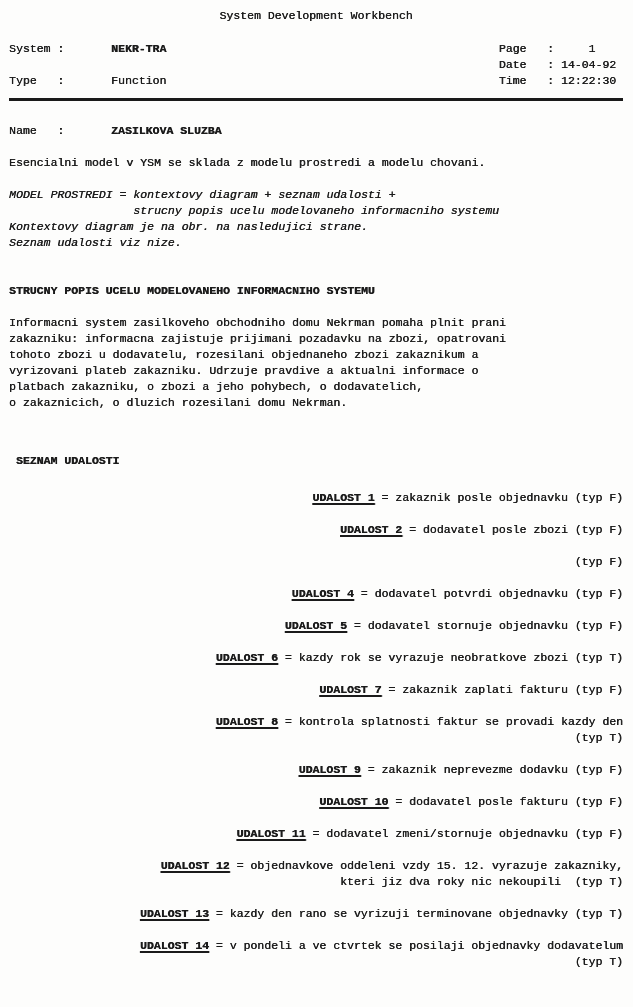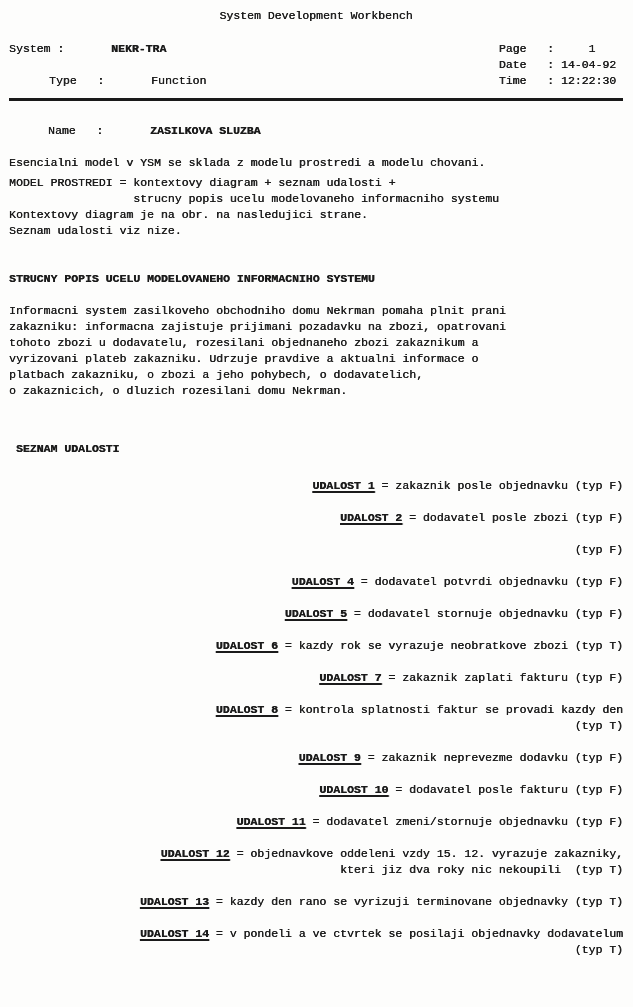--- a/index.html
+++ b/index.html
@@ -7,30 +7,30 @@
     width:633px;height:1007px;box-sizing:border-box;
     background:#fdfdfc;color:#1b1b1b;
     font-family:"Liberation Mono","DejaVu Sans Mono",monospace;
     font-size:11.5px;line-height:16px;
     padding:8px 10px 0 9px;overflow:hidden;
     text-shadow:0.35px 0 0 currentColor;
   }
   .title{text-align:center;margin-bottom:17px;}
   .hdr{display:flex;justify-content:space-between;}
   .row{white-space:pre;}
-  .hdr-left .row + .row{margin-top:16px;margin-left:40px;}
+  .hdr-left .row + .row{margin-top:16px;}
   .lbl{display:inline-block;width:7ch;font-family:Liberation Mono, monospace;}
   .val{margin-left:1ch;padding-left:40px;}
   .meta-val{display:inline-block;width:9ch;margin-left:1ch;white-space:pre;}
   .center{text-align:center;}
   .bold{font-weight:bold;}
   .rule{height:3px;background:#1a1a1a;margin-top:9px;}
-  .name-row{margin-top:22px;margin-left:39px;}
+  .name-row{margin-top:22px;}
   .intro{margin-top:16px;white-space:pre;}
-  .model{margin-top:4px;}
+  .model{margin-top:16px;font-style:italic;}
   .model .line{white-space:pre;}
   .model .line.cont{padding-left:18ch;}
   .section-heading{margin-top:32px;font-weight:bold;white-space:pre;}
   .purpose{margin-top:16px;}
   .purpose .line{white-space:pre;}
   .events-heading{margin-top:42px;padding-left:1ch;font-weight:bold;white-space:pre;font-family:Liberation Mono, monospace;}
   .events{margin-top:21px;text-align:right;}
   .event + .event{margin-top:16px;}
   .event-line{white-space:pre;}
   .event-label{font-weight:bold;text-decoration:underline;text-underline-offset:2px;text-decoration-thickness:1.5px;}

